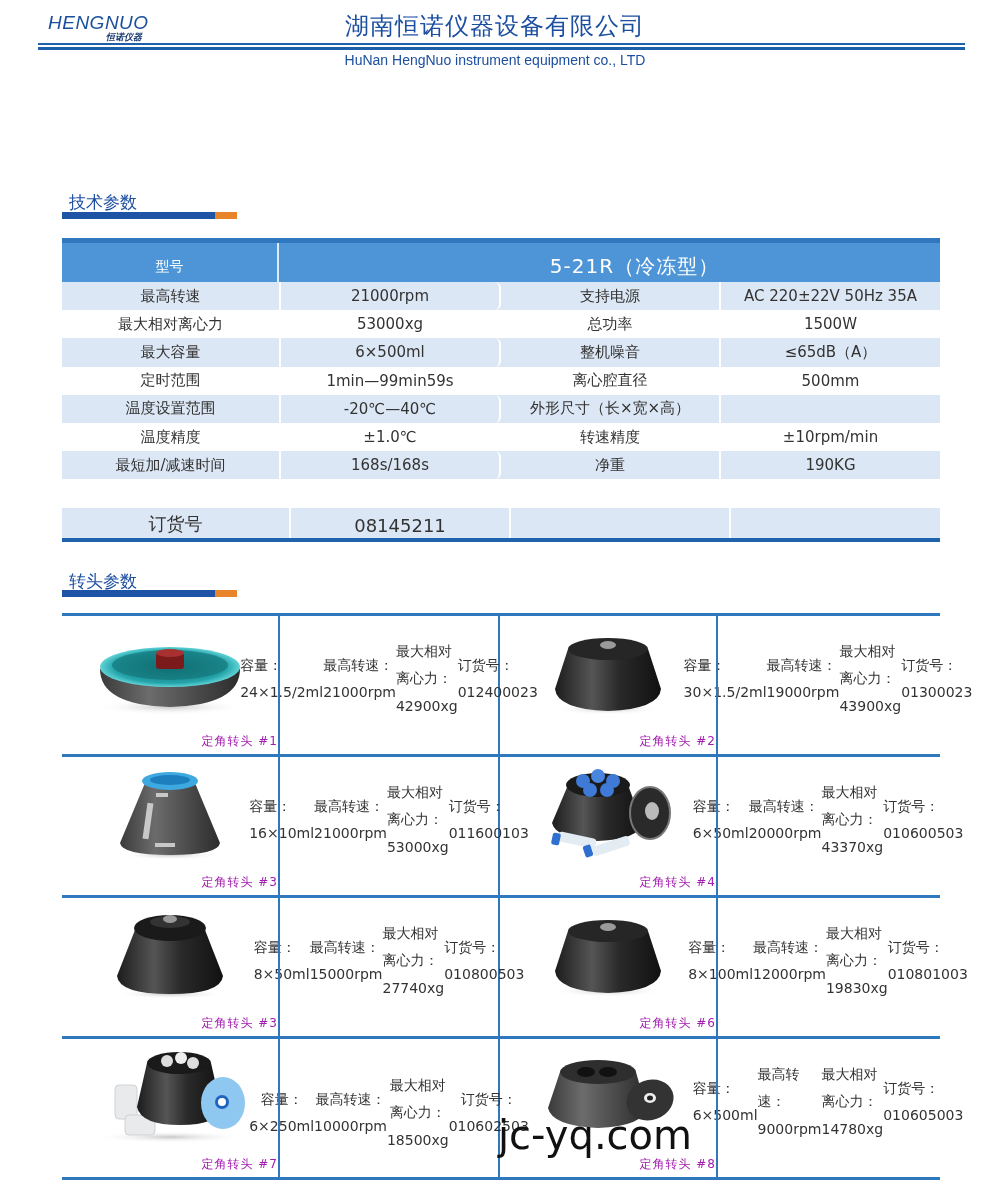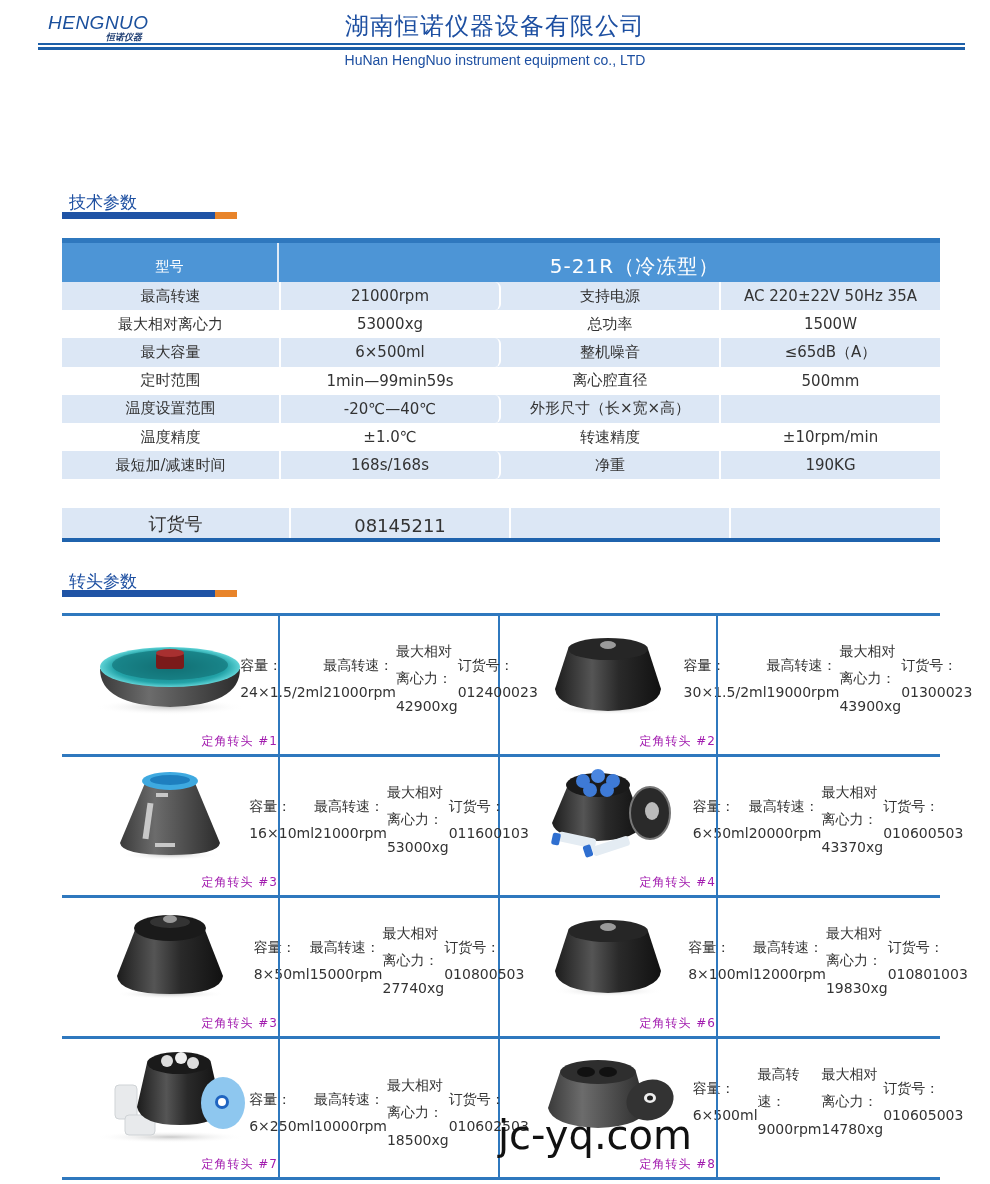--- a/index.html
+++ b/index.html
@@ -296,21 +296,21 @@
           <circle cx="82" cy="16" r="6" fill="#ddd"></circle>
             <circle cx="96" cy="13" r="6" fill="#eee"></circle>
             <circle cx="108" cy="18" r="6" fill="#ddd"></circle>
           <ellipse cx="138" cy="58" rx="22" ry="26" fill="#8ec7ef"></ellipse>
           <circle cx="137" cy="57" r="7" fill="#1f64c0"></circle>
             <circle cx="137" cy="57" r="4" fill="#fff"></circle>
         </svg>
       </div>
       <div class="rotor-name">定角转头 #7</div>
     </div>
-    <div class="rotor-info-cell" style="padding-bottom:0; padding-top:10px;">
+    <div class="rotor-info-cell" style="padding-bottom:0; padding-top:10px;text-align:center;">
       <div>容量：6×250ml</div>
       <div>最高转速：10000rpm</div>
       <div>最大相对离心力：18500xg</div>
       <div>订货号：010602503</div>
     </div>
     <div class="rotor-img-cell">
       <div class="rotor-pic">
         <svg width="160" height="90" viewBox="0 0 160 90">
           <path d="M32 22 L20 58 Q24 76 70 78 Q116 76 118 58 L108 22 Z" fill="url(#gGrey)"></path>
           <ellipse cx="70" cy="22" rx="38" ry="12" fill="#2e2e2e"></ellipse>

